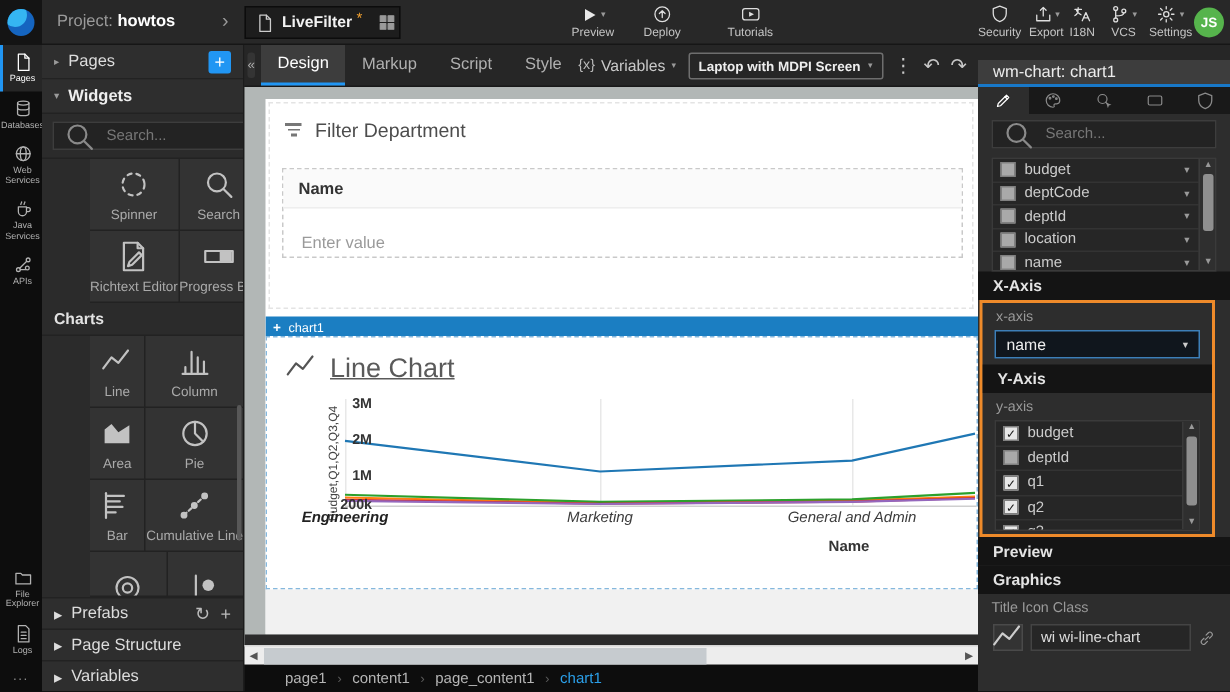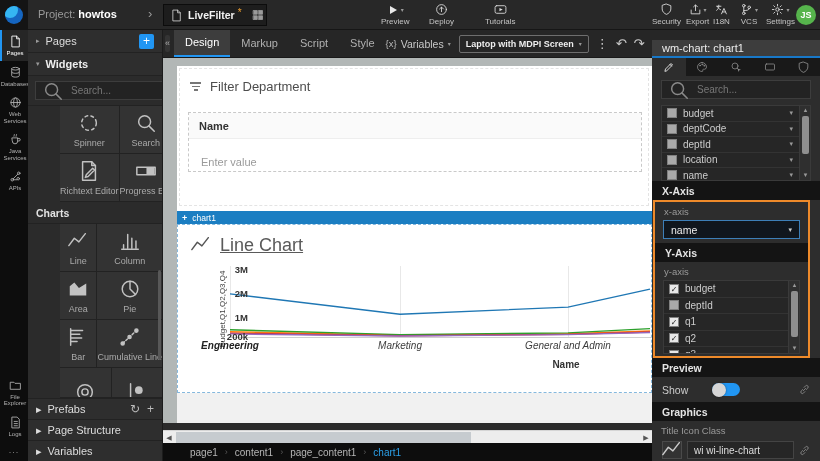--- a/index.html
+++ b/index.html
@@ -702,31 +702,20 @@
             </div>
           </div>
         <div class="vscroll">
           <span class="a" style="top:0;">▲</span>
           <div class="thumb" style="top:10px;height:46px;"></div>
           <span class="a" style="bottom:0;">▼</span>
         </div>
       </div>
     </div>
     <div class="sec-hdr">Preview</div>
-    <div id="behavior-row">
-      <span>Show</span>
-      <div id="show-toggle">
-          <div class="knob"></div>
-        </div>
-      <span class="linkic icn">
-          <svg width="11" height="11" viewBox="0 0 24 24" fill="none" stroke="currentColor" stroke-width="1.6" stroke-linecap="round" stroke-linejoin="round">
-            <path d="M9.5 14.5 14.5 9.5M8 12l-3.2 3.2a3.4 3.4 0 0 0 4.8 4.8L13 16.5M16 12l3.2-3.2a3.4 3.4 0 0 0-4.8-4.8L11 7.5"></path>
-          </svg>
-        </span>
-    </div>
     <div class="sec-hdr">Graphics</div>
     <div class="prop-lbl">Title Icon Class</div>
     <div id="gfx-row">
       <div id="gfx-iconbox">
           <span class="icn" style="color:#ccc">
             <svg width="22" height="22" viewBox="0 0 24 24" fill="none" stroke="currentColor" stroke-width="1.6" stroke-linecap="round" stroke-linejoin="round">
               <path d="M2 17 8 9l5 4 7-9"></path>
             </svg>
           </span>
         </div>

